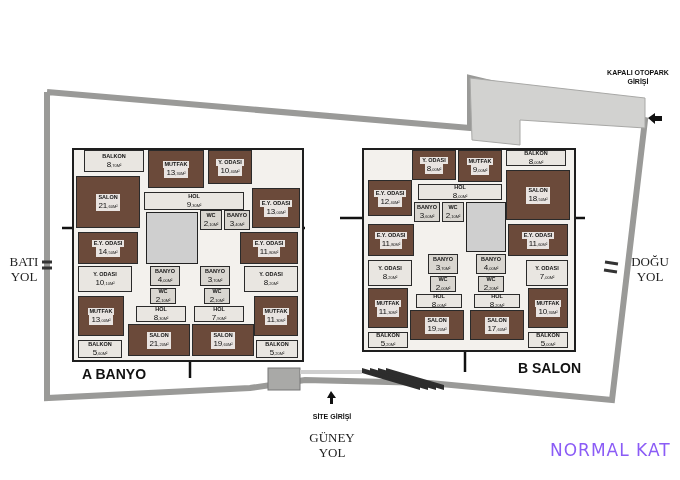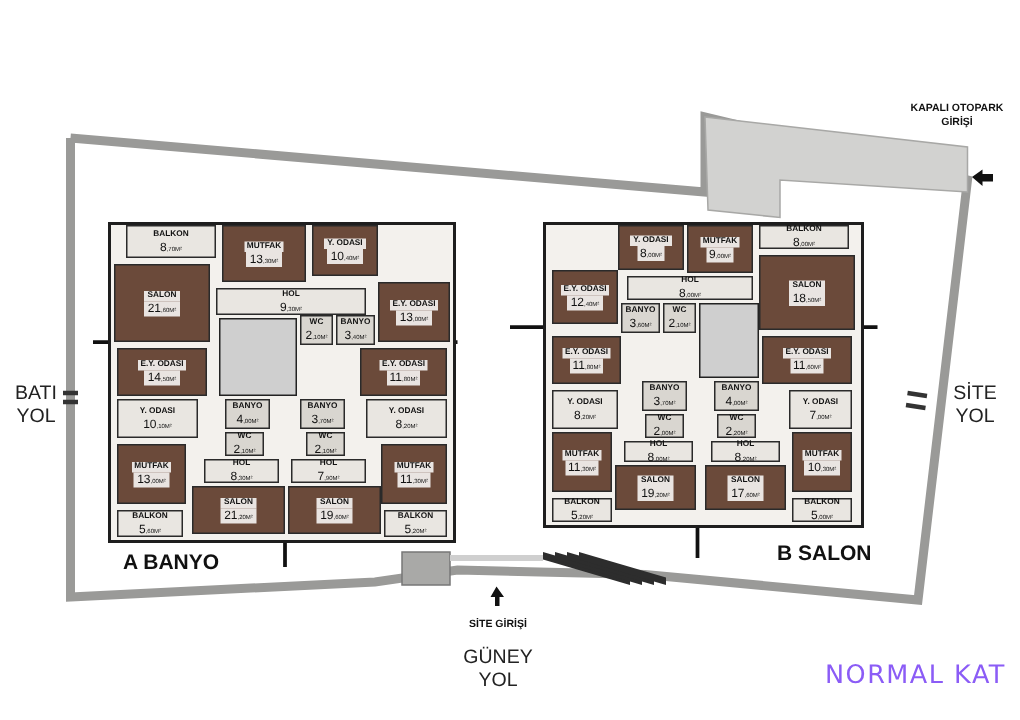--- a/index.html
+++ b/index.html
@@ -1,18 +1,18 @@
 <!DOCTYPE html>
 <html><head>
 <meta charset="utf-8">
 <style>
   html,body{margin:0;padding:0;}
   body{width:680px;height:480px;position:relative;overflow:hidden;background:#ffffff;font-family:"Liberation Sans",sans-serif;}
   .abs{position:absolute;}
-  .road-label{position:absolute;font-size:13px;color:#222;text-align:center;line-height:15px;font-family:Liberation Sans, sans-serif;}
+  .road-label{position:absolute;font-size:13px;color:#222;text-align:center;line-height:15px;font-family:Liberation Serif, serif;}
   .small-bold{position:absolute;font-size:7px;font-weight:bold;color:#111;text-align:center;line-height:9px;}
   .block-label{position:absolute;font-size:14px;font-weight:bold;color:#111;}
   .title{position:absolute;font-size:17px;font-weight:normal;letter-spacing:1px;color:#8b5cf6;font-family:"DejaVu Sans",sans-serif;}
   .room{position:absolute;display:flex;flex-direction:column;align-items:center;justify-content:center;border:1px solid #2a2a2a;box-sizing:border-box;}
   .room .rn{font-size:5.5px;font-weight:bold;color:#111;line-height:7px;white-space:nowrap;}
   .room .ra{font-size:8px;color:#111;line-height:9px;white-space:nowrap;}
   .room .ra small{font-size:4px;}
   .wood{background:#6b4a3a;}
   .wood .rn,.wood .ra{background:rgba(255,255,255,.85);padding:0 2px;}
   .light{background:#e9e6e1;}
@@ -255,21 +255,21 @@
       <span class="rn">BALKON</span>
       <span class="ra">5<small>,00M²</small></span>
     </div>
 </div>
 
 <div class="road-label" style="left:6px;top:254px;width:36px;">
   <div>BATI</div>
   <div>YOL</div>
 </div>
 <div class="road-label" style="left:628px;top:254px;width:44px;">
-  <div>SİTE</div>
+  <div>DOĞU</div>
   <div>YOL</div>
 </div>
 <div class="road-label" style="left:306px;top:430px;width:52px;">
   <div>GÜNEY</div>
   <div>YOL</div>
 </div>
 <div class="small-bold" style="left:300px;top:412px;width:64px;">SİTE GİRİŞİ</div>
 <div class="small-bold" style="left:600px;top:68px;width:76px;">
   <div>KAPALI OTOPARK</div>
   <div>GİRİŞİ</div>

